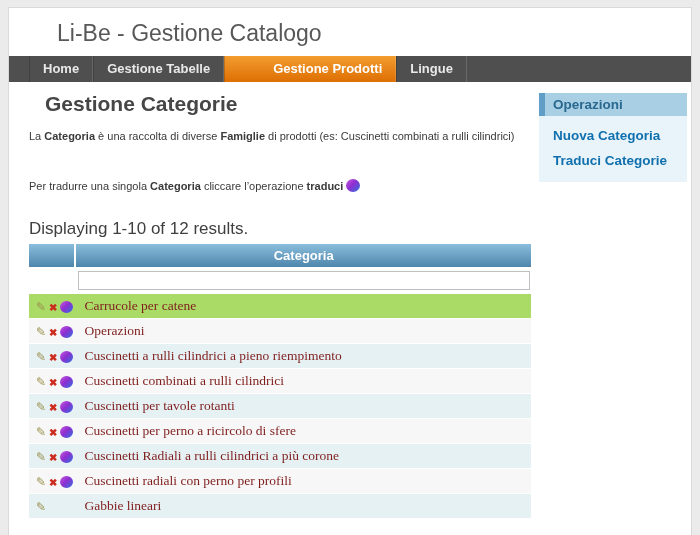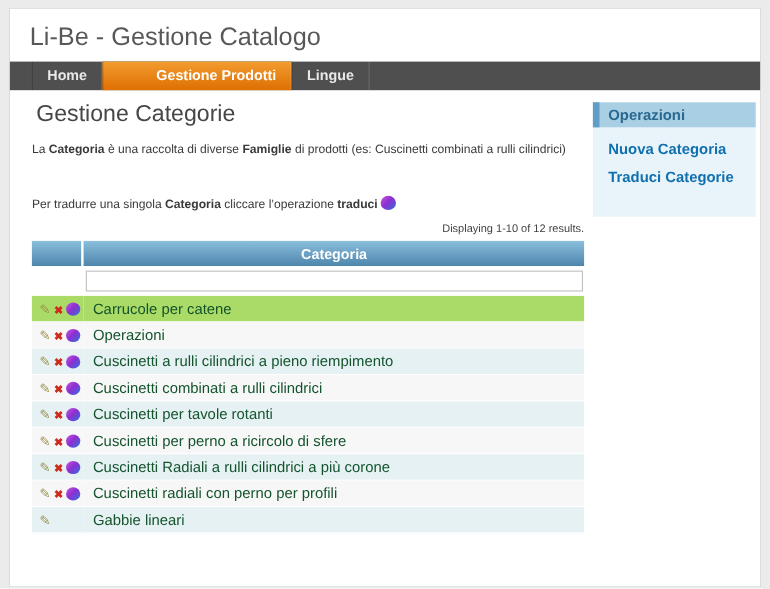--- a/index.html
+++ b/index.html
@@ -11,21 +11,21 @@
     color: #333;
   }
   .container {
     width: 684px;
     margin: 7px auto 0;
     background: #fff;
     border: 1px solid #D9D9D9;
     min-height: 527px;
   }
   
-  .header { padding: 12px 0 9px 18px; }
+  .header { padding: 12px 0 9px 18px; margin-left: 30px; }
   .app-title { font-size: 23px; color: #585858; }
   
   .mainmenu {
     background: #4F4F4F;
     height: 26px;
     display: flex;
     align-items: stretch;
     padding-left: 20px;
   }
   .nav-item {
@@ -47,25 +47,25 @@
   
   .breadcrumbs { padding: 9px 20px 10px; color: #666; font-size: 13px; }
   .breadcrumbs a { color: #2B61A8; text-decoration: underline; cursor: pointer; }
   .breadcrumbs .sep { color: #777; margin: 0 4px; }
   .breadcrumbs .current { font-weight: bold; color: #444; }
   
   .content-row { display: flex; padding: 0 4px 24px 20px; }
   .main { flex: 1; min-width: 0; }
   .sidebar { width: 148px; flex-shrink: 0; margin-left: 8px; padding-top: 11px; }
   
-  .page-title { font-size: 21px; font-weight: normal; color: #464646; margin: 10px 4px 12px; }
+  .page-title { font-size: 21px; font-weight: bold; color: #464646; margin: 10px 16px 12px; }
   .intro { margin: 0 0 8px; line-height: 1.5; font-size: 11px; color: #3a3a3a; }
   .intro-2 { margin-top: 33px; }
   
-  .grid-summary { text-align: right; font-size: 10px; color: #3f3f3f; margin: 9px 0 5px; }
+  .grid-summary { text-align: left; font-size: 17px; color: #3f3f3f; margin: 25px 0 5px; }
   
   table.grid { width: 100%; border-collapse: separate; border-spacing: 0; }
   table.grid th {
     background: linear-gradient(#8ABEDC, #4E85AC);
     color: #fff;
     font-weight: bold;
     font-size: 13px;
     height: 23px;
     text-align: center;
     cursor: pointer;
@@ -76,21 +76,21 @@
   .filter-cell input {
     width: 100%;
     height: 19px;
     border: 1px solid #BFBFBF;
     font-size: 12px;
     padding: 1px 4px;
     font-family: "Liberation Sans", sans-serif;
   }
   tbody td { border-bottom: 1px solid #fff; }
   td.actions { width: 47px; padding: 3px 0 3px 7px; white-space: nowrap; }
-  td.name { padding: 4px 8px; font-size: 13.5px; color: #14532d; }
+  td.name { padding: 4px 8px; font-size: 13.5px; color: #7f1d1d; font-family: Liberation Serif, serif; }
   tr.row-white { background: #F7F7F7; }
   tr.row-blue { background: #E6F1F4; }
   tr.row-selected { background: #AADB66; }
   
   .icon-btn { display: inline-block; margin-right: 3px; text-decoration: none; cursor: pointer; }
   .pencil { color: #99904C; font-size: 12px; }
   .cross { color: #CC2B1D; font-size: 10px; font-weight: bold; }
   .globe-icon {
     display: inline-block;
     width: 13px; height: 12px;
@@ -101,41 +101,42 @@
   .intro .globe-icon { width: 14px; height: 13px; }
   
   .portlet-title {
     background: #A9CFE5;
     border-left: 6px solid #619EC7;
     color: #29688F;
     font-weight: bold;
     font-size: 13.5px;
     padding: 4px 0 4px 8px;
   }
-  .portlet-body { background: #E9F4FA; padding: 7px 0 24px 14px; }
+  .portlet-body { background: #E9F4FA; padding: 7px 0 9px 14px; }
   .portlet-link {
     display: block;
     color: #1070AE;
     font-weight: bold;
     font-size: 13.5px;
     line-height: 25px;
     text-decoration: none;
     cursor: pointer;
   }
 </style>
 </head>
 <body>
 
 <div class="container">
   <div class="header">
     <span class="app-title">Li-Be - Gestione Catalogo</span>
   </div>
 
   <div class="mainmenu" id="mainmenu">
       <a class="nav-item">Home</a>
+      <a class="nav-item">Gestione Tabelle</a>
       <a class="nav-item active">Gestione Prodotti</a>
       <a class="nav-item">Lingue</a>
     </div>
 
 
   <div class="content-row">
     <div class="main">
       <h1 class="page-title">Gestione Categorie</h1>
       <p class="intro" id="para-0"><span>La </span><b>Categoria</b><span> è una raccolta di diverse </span><b>Famiglie</b><span> di prodotti (es: Cuscinetti combinati a rulli cilindrici)</span></p>
       <p class="intro intro-2" id="para-1"><span>Per tradurre una singola </span><b>Categoria</b><span> cliccare l’operazione </span><b>traduci</b><span> </span><span class="globe-icon"></span></p>

